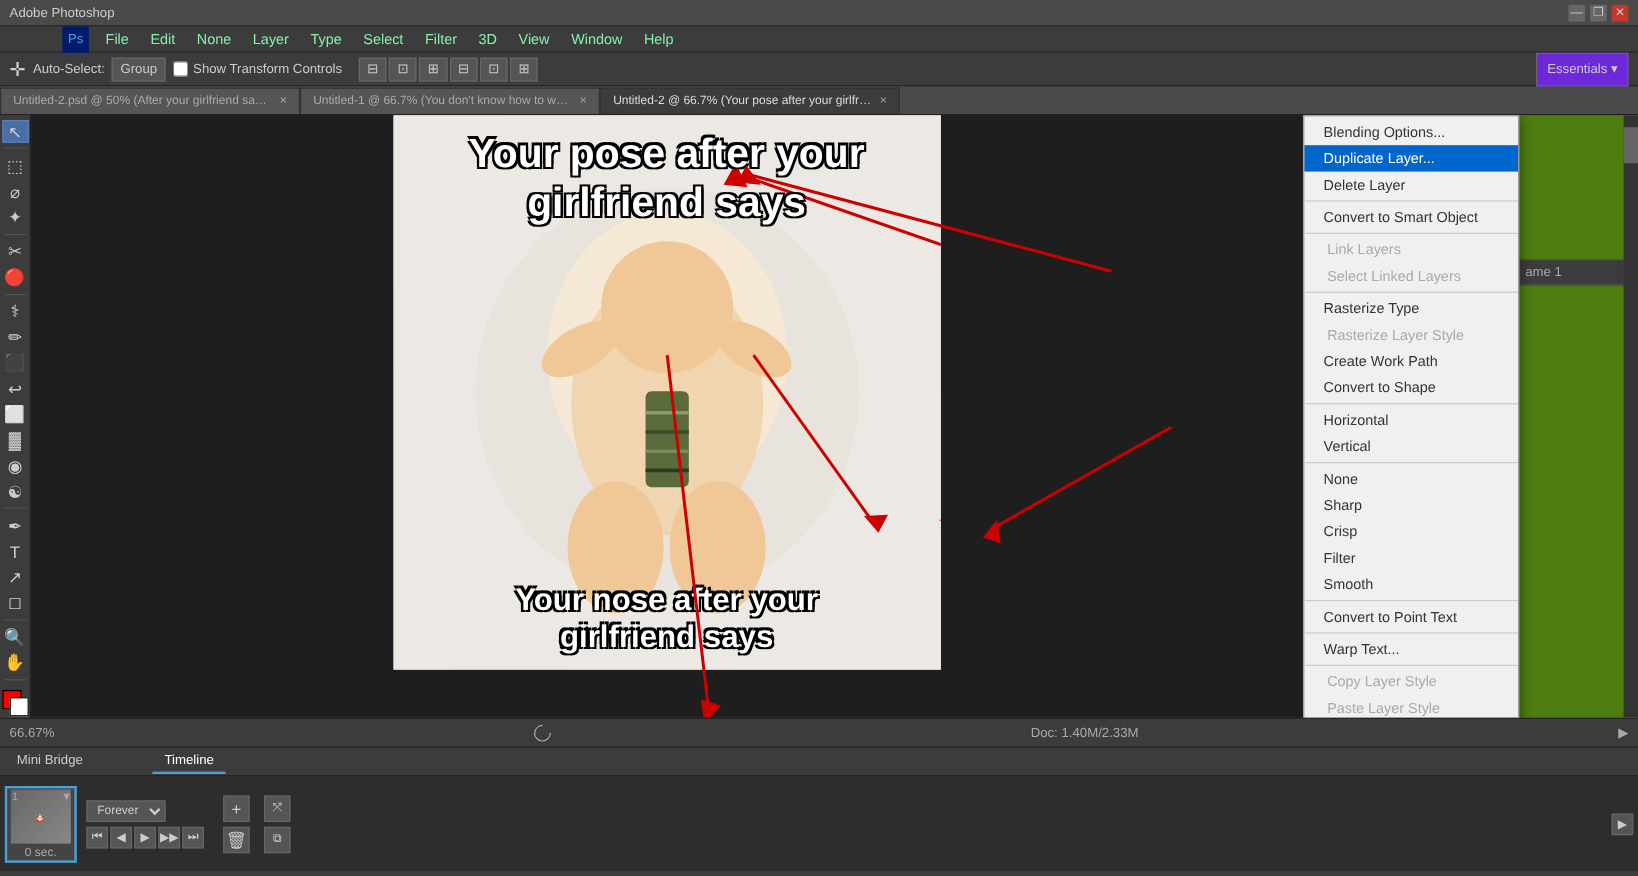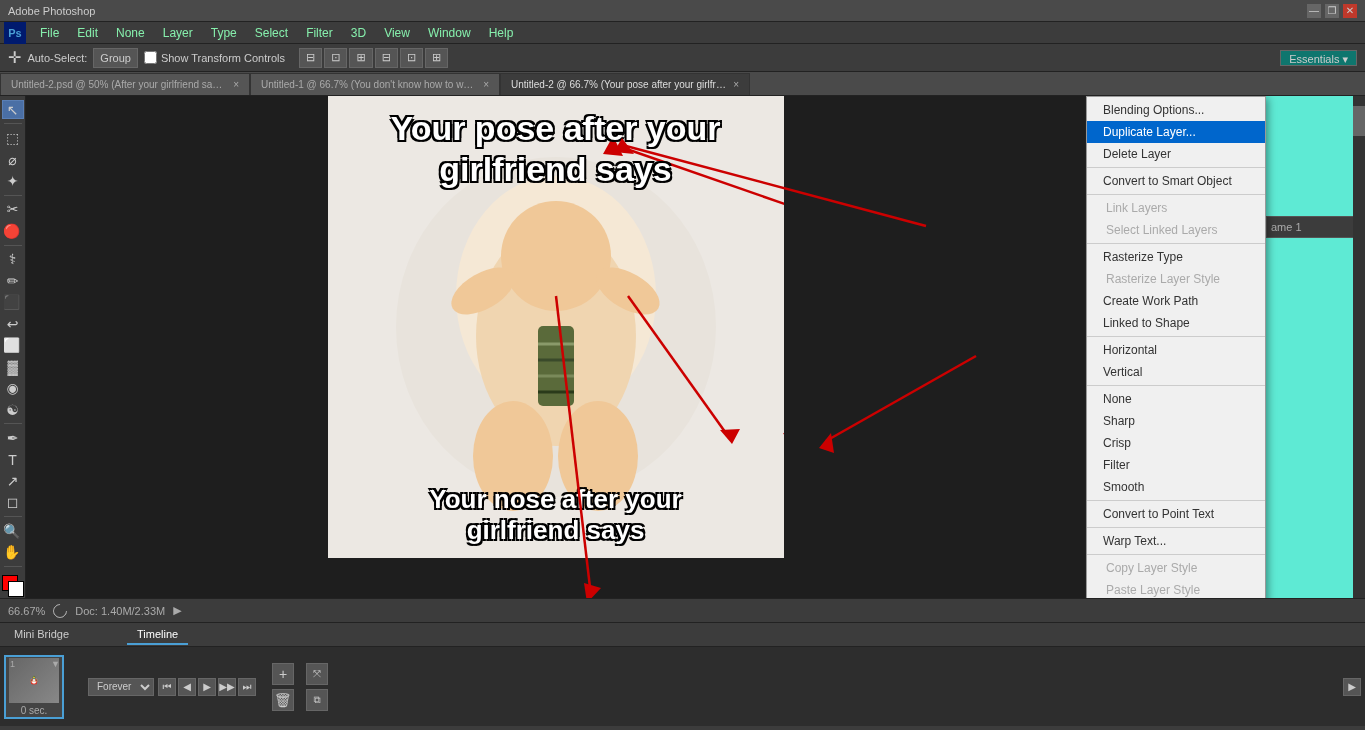--- a/index.html
+++ b/index.html
@@ -62,24 +62,25 @@
       cursor: pointer;
     }
     .ps-logo {
       width: 22px;
       height: 22px;
       background: #001a6e;
       display: flex;
       align-items: center;
       justify-content: center;
       font-size: 11px;
-      font-weight: bold;
+      font-weight: normal;
       color: #4a9fd5;
       margin-right: 4px;
       flex-shrink: 0;
+      margin-left: 48px;
     }
 
     
     #options-bar {
       background: #3c3c3c;
       height: 28px;
       display: flex;
       align-items: center;
       padding: 0 8px;
       border-bottom: 1px solid #222;
@@ -102,27 +103,27 @@
     }
     #options-bar .opt-checkbox {
       display: flex;
       align-items: center;
       gap: 4px;
       font-size: 11px;
       color: #ccc;
     }
     .essentials-btn {
       margin-left: auto;
-      background: #0f766e;
+      background: #6d28d9;
       border: 1px solid #666;
       color: #ccc;
       font-size: 11px;
       padding: 2px 8px;
       cursor: pointer;
-      height: 16px;
+      height: 28px;
     }
 
     
     #tab-bar {
       background: #4a4a4a;
       height: 24px;
       display: flex;
       align-items: flex-end;
       border-bottom: 1px solid #222;
     }
@@ -251,21 +252,21 @@
     .arrows-overlay {
       position: absolute;
       top: 0; left: 0;
       width: 100%; height: 100%;
       pointer-events: none;
     }
 
     
     #right-panel {
       width: 280px;
-      background: #5eead4;
+      background: #4d7c0f;
       border-left: 1px solid #222;
       position: relative;
       overflow: hidden;
     }
 
     
     #context-menu {
       position: absolute;
       left: 0;
       top: 0;
@@ -313,20 +314,21 @@
     #bottom-bar {
       height: 24px;
       background: #3c3c3c;
       border-top: 1px solid #222;
       display: flex;
       align-items: center;
       padding: 0 8px;
       gap: 8px;
       font-size: 11px;
       color: #aaa;
+      justify-content: space-between;
     }
     .rotate-icon {
       width: 14px;
       height: 14px;
       border: 1.5px solid #aaa;
       border-radius: 50%;
       border-top-color: transparent;
       display: inline-block;
       transform: rotate(45deg);
     }
@@ -397,22 +399,22 @@
       position: absolute;
       top: 2px;
       right: 2px;
       font-size: 9px;
       color: #aaa;
     }
 
     
     .timeline-controls {
       display: flex;
+      flex-direction: column;
       gap: 4px;
-      margin-left: 16px;
     }
     .tl-row {
       display: flex;
       align-items: center;
       gap: 2px;
     }
     .tl-btn {
       width: 18px;
       height: 18px;
       background: #555;
@@ -615,21 +617,21 @@
         <div class="ctx-item">Delete Layer</div>
         <div class="ctx-separator"></div>
         <div class="ctx-item">Convert to Smart Object</div>
         <div class="ctx-separator"></div>
         <div class="ctx-item disabled">Link Layers</div>
         <div class="ctx-item disabled">Select Linked Layers</div>
         <div class="ctx-separator"></div>
         <div class="ctx-item">Rasterize Type</div>
         <div class="ctx-item disabled">Rasterize Layer Style</div>
         <div class="ctx-item">Create Work Path</div>
-        <div class="ctx-item">Linked to Shape</div>
+        <div class="ctx-item">Convert to Shape</div>
         <div class="ctx-separator"></div>
         <div class="ctx-item">Horizontal</div>
         <div class="ctx-item">Vertical</div>
         <div class="ctx-separator"></div>
         <div class="ctx-item">None</div>
         <div class="ctx-item">Sharp</div>
         <div class="ctx-item">Crisp</div>
         <div class="ctx-item">Filter</div>
         <div class="ctx-item">Smooth</div>
         <div class="ctx-separator"></div>

